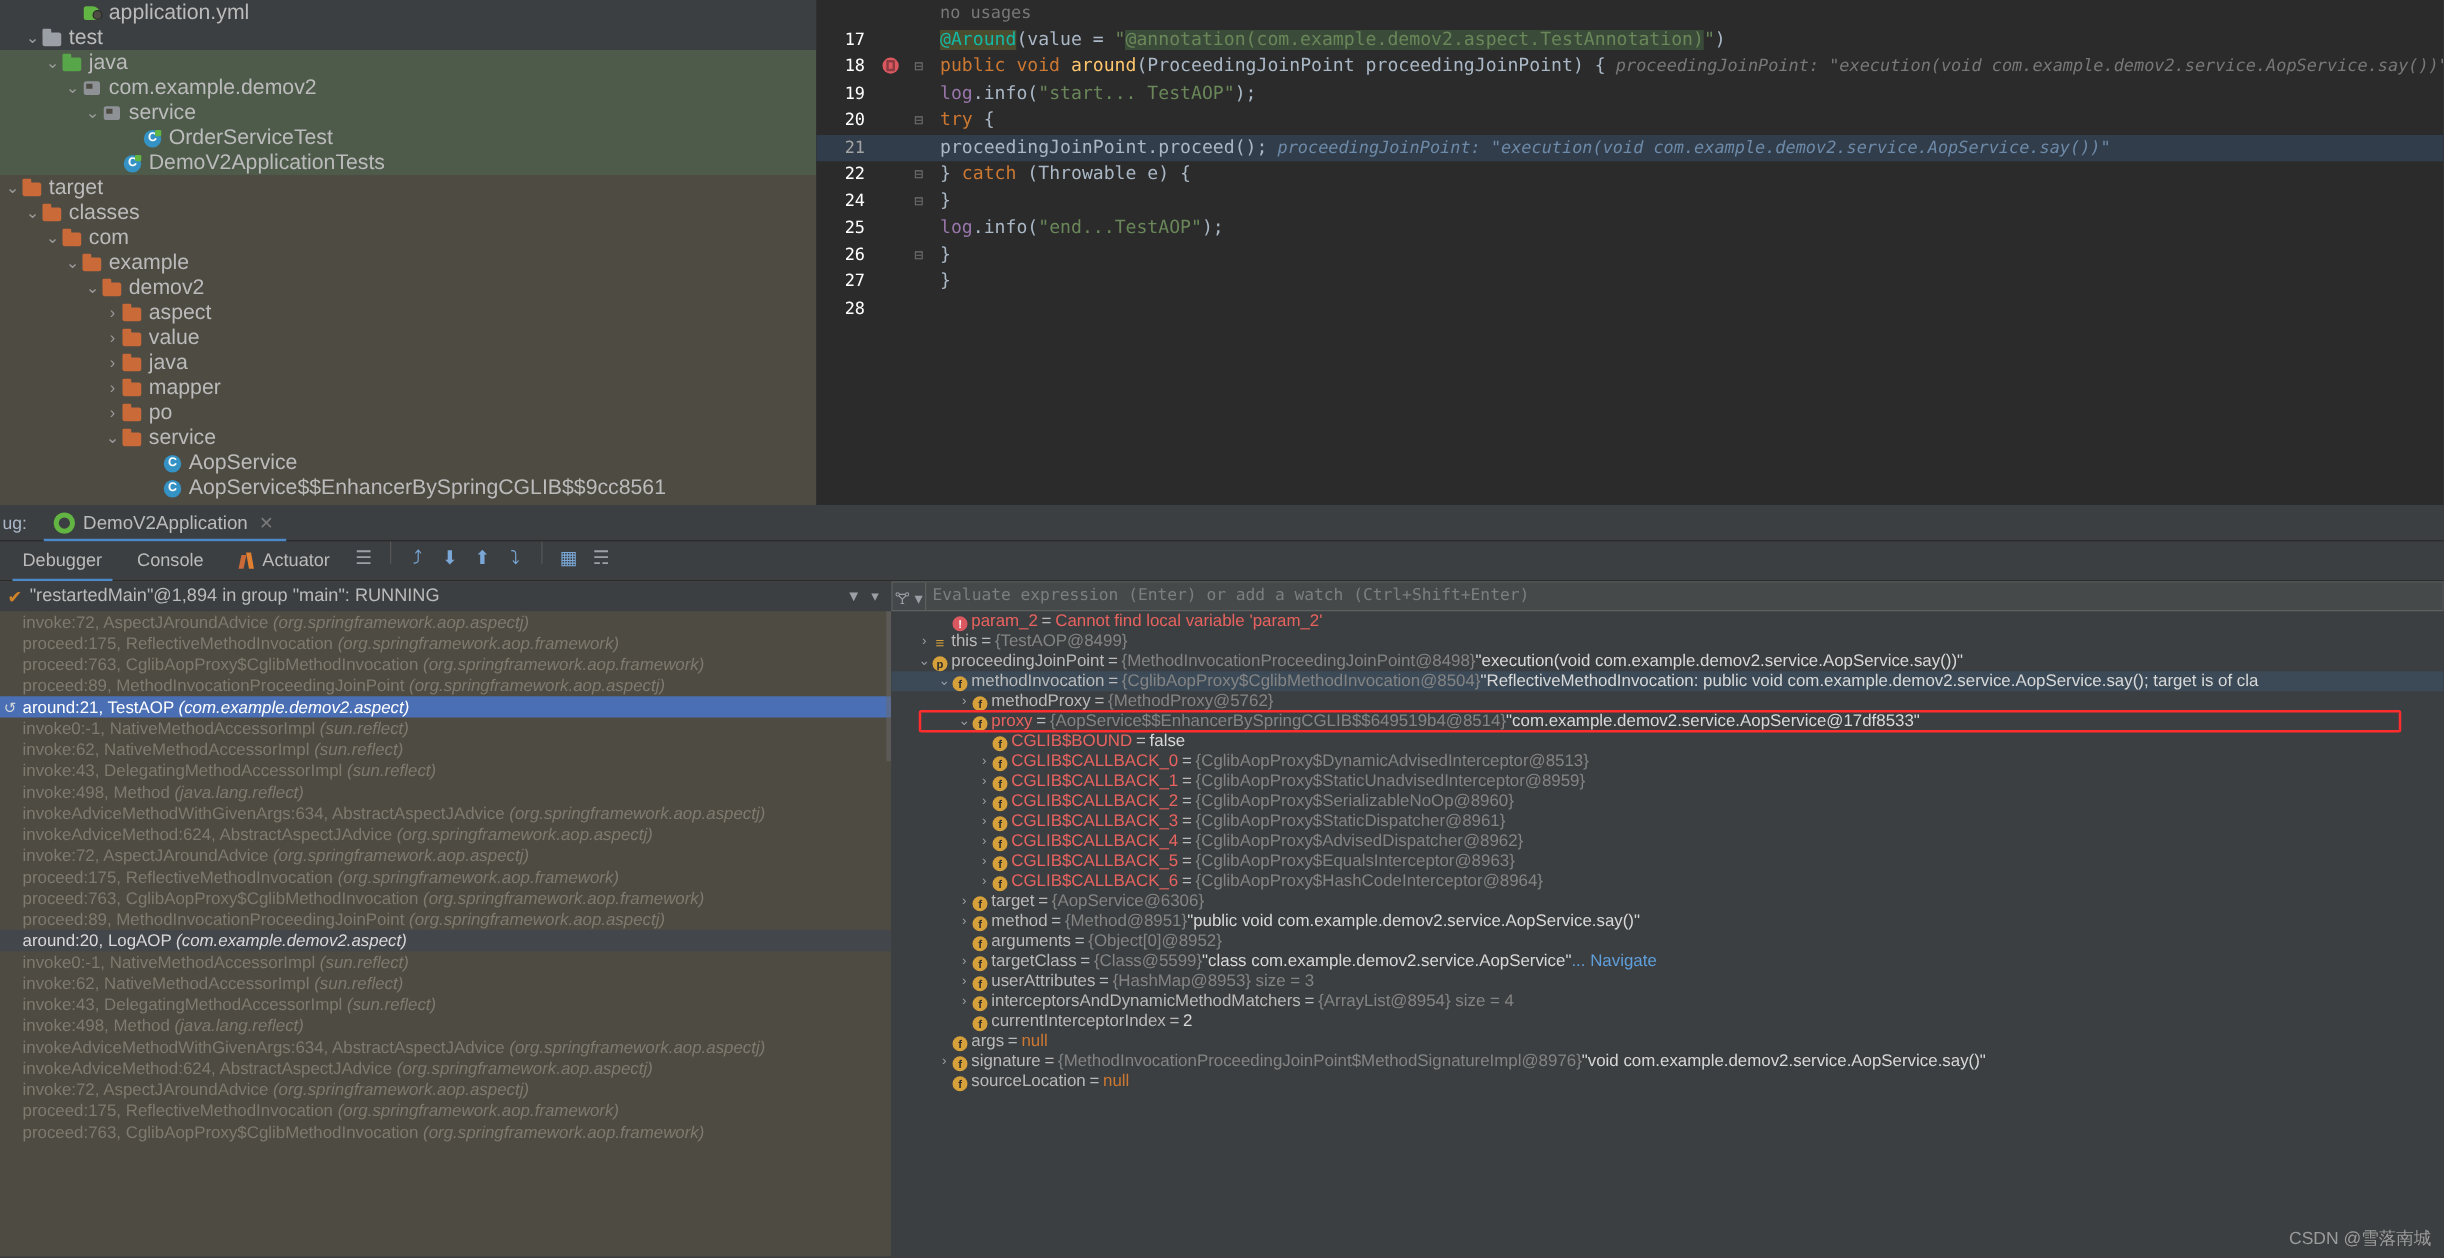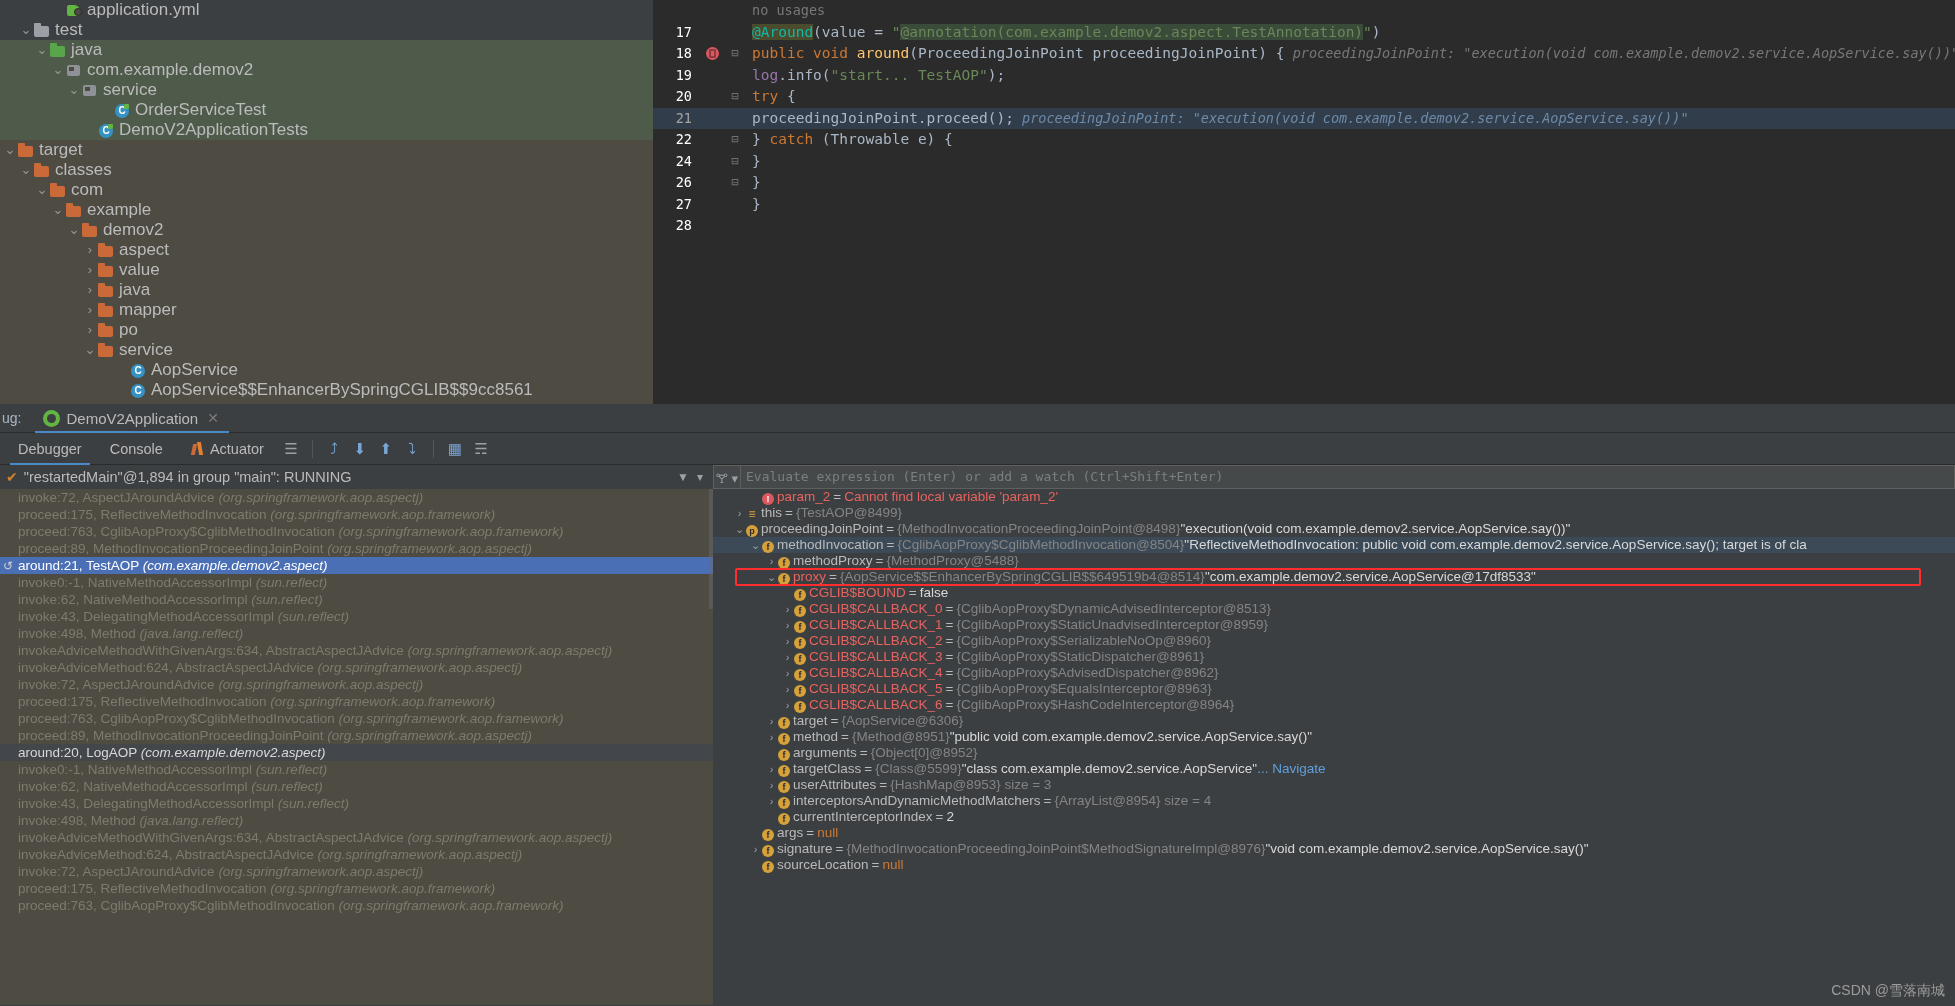--- a/index.html
+++ b/index.html
@@ -133,21 +133,21 @@
     width:17px; height:17px; margin-right:6px; border-radius:50%;
     background:#62b543; position:relative; display:inline-block;
   }
   .spring-ico::after{
     content:""; position:absolute; left:4px; top:4px; width:9px; height:9px;
     border-radius:50%; background:#3c3f41;
   }
   .x-close{ color:#7a7a7a; font-size:14px; margin-left:9px; }
 
   .dbg-toolbar{
-    height:32px; display:flex; align-items:center; background:#3c3f41;
+    height:32px; display:flex; background:#3c3f41;
     border-bottom:1px solid #2b2b2b; padding-left:4px;
   }
   .dbg-sub {
     color:#bbbbbb; font-size:14.5px; padding:0 14px; height:32px; line-height:32px;
     position:relative;
   }
   .dbg-sub.active::after{
     content:""; position:absolute; left:6px; right:6px; bottom:0; height:2px; background:#4a88c7;
   }
   .dbg-sub.withicon { display:flex; align-items:center; gap:5px; }
@@ -413,20 +413,26 @@
           <span class="gut-num">22</span>
           <span class="gut-ico"></span>
           <span class="gut-fold">⊟</span>
           <span class="code-txt"><span class="id">    } </span><span class="k">catch</span><span class="id"> (Throwable e) {</span></span>
         </div>
         <div class="code-row">
           <span class="gut-num">24</span>
           <span class="gut-ico"></span>
           <span class="gut-fold">⊟</span>
           <span class="code-txt"><span class="id">    }</span></span>
+        </div>
+        <div class="code-row">
+          <span class="gut-num">25</span>
+          <span class="gut-ico"></span>
+          <span class="gut-fold"></span>
+          <span class="code-txt"><span class="id">    </span><span class="fld">log</span><span class="id">.info(</span><span class="s">"end...TestAOP"</span><span class="id">);</span></span>
         </div>
         <div class="code-row">
           <span class="gut-num">26</span>
           <span class="gut-ico"></span>
           <span class="gut-fold">⊟</span>
           <span class="code-txt"><span class="id">}</span></span>
         </div>
         <div class="code-row">
           <span class="gut-num">27</span>
           <span class="gut-ico"></span>
@@ -553,21 +559,21 @@
               <span class="veq"> = </span>
               <span class="vval">{CglibAopProxy$CglibMethodInvocation@8504}</span>
               <span class="vstr"> "ReflectiveMethodInvocation: public void com.example.demov2.service.AopService.say(); target is of cla</span>
             </div>
             <div class="var-row">
               <span style="flex: 0 0 auto; width: 52px;"></span>
               <span class="vchev">›</span>
               <span class="vico"><span class="badge b-f">f</span></span>
               <span class="vname">methodProxy</span>
               <span class="veq"> = </span>
-              <span class="vval">{MethodProxy@5488}</span>
+              <span class="vval">{MethodProxy@5762}</span>
             </div>
             <div class="var-row">
               <span style="flex: 0 0 auto; width: 52px;"></span>
               <span class="vchev">⌄</span>
               <span class="vico"><span class="badge b-f">f</span></span>
               <span class="vname red">proxy</span>
               <span class="veq"> = </span>
               <span class="vval">{AopService$$EnhancerBySpringCGLIB$$649519b4@8514}</span>
               <span class="vstr"> "com.example.demov2.service.AopService@17df8533"</span>
             </div>

